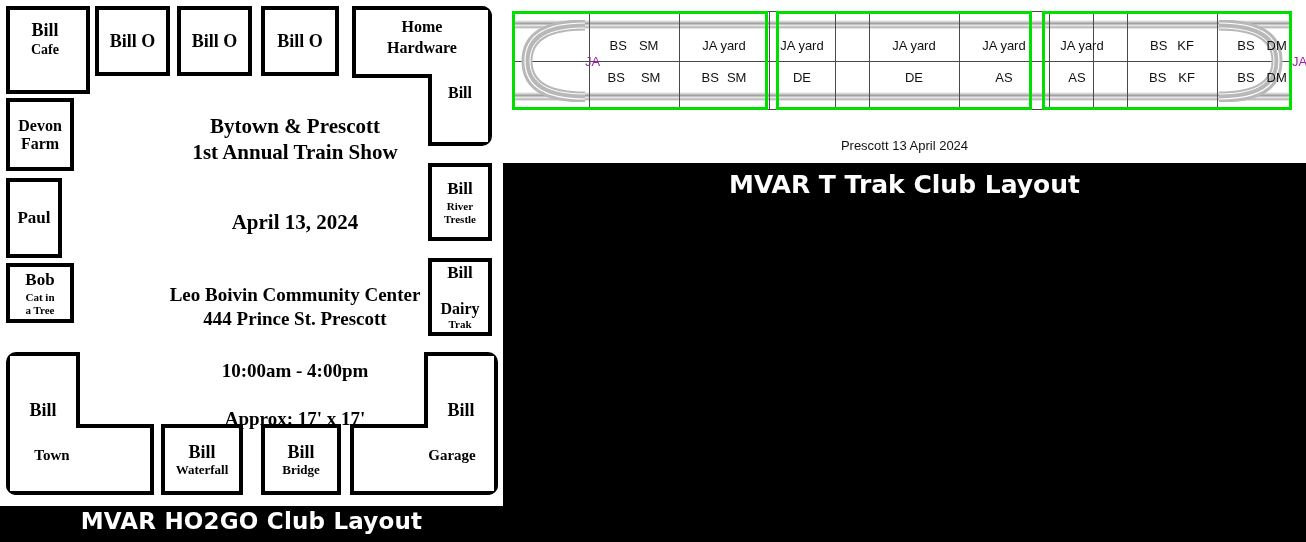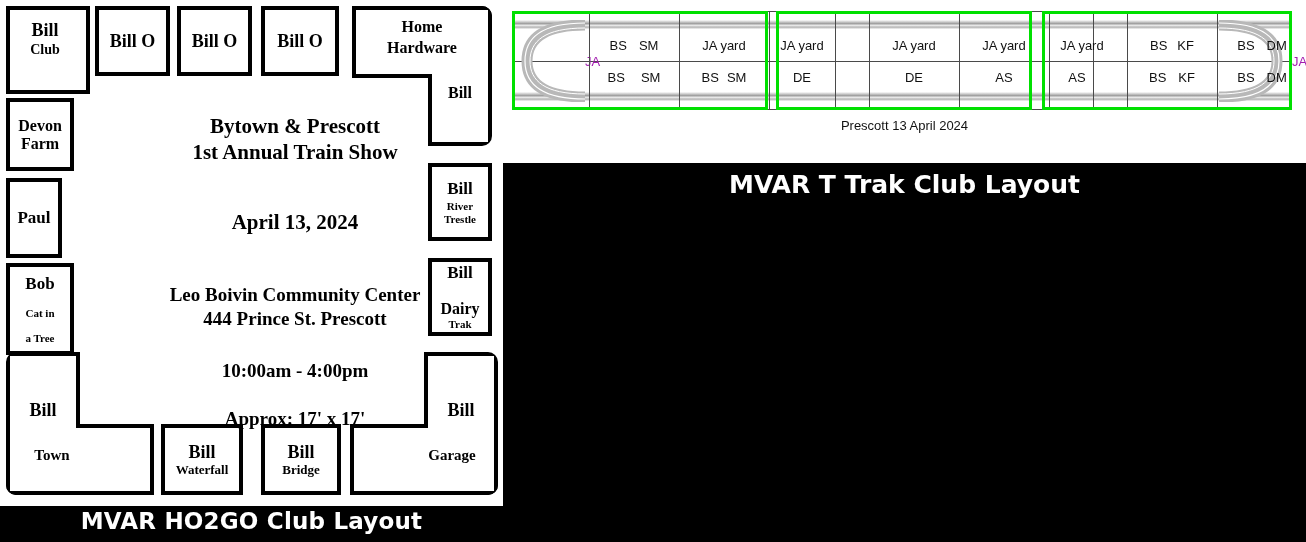--- a/index.html
+++ b/index.html
@@ -47,41 +47,41 @@
   #rail-top{top:8px;}
   #rail-bot{bottom:8px;}
   .tt-vline{position:absolute;top:0;bottom:0;width:1px;background:#4a4a4a;}
   .tt-hline{position:absolute;left:0;right:0;height:1px;background:#4a4a4a;top:49px;}
   .tt-cell{position:absolute;display:flex;align-items:center;justify-content:center;
        font-family:"Liberation Sans",sans-serif;font-size:13px;color:#111;white-space:nowrap;}
   .tt-cell .sp{display:inline-block;}
   .tt-green{position:absolute;box-sizing:border-box;border:3px solid #00e000;
        pointer-events:none;background:transparent;}
   .tt-endlbl{position:absolute;font-family:"Liberation Sans",sans-serif;font-size:13px;color:#a21caf;margin-left:44px;}
-  #ttrak-caption{position:absolute;left:503px;top:118px;width:803px;text-align:center;
+  #ttrak-caption{position:absolute;left:503px;top:138px;width:803px;text-align:center;
        font-family:"Liberation Sans",sans-serif;font-size:13px;color:#111;}
   #ttrak-caption-bar{position:absolute;left:503px;top:163px;width:803px;height:46px;background:#000;}
   #ttrak-title{position:absolute;left:503px;top:170px;width:803px;text-align:center;
        color:#fff;font-size:25px;font-weight:bold;font-family:"DejaVu Sans",sans-serif;}
 
   
   .loop{position:absolute;width:68px;height:82px;}
   .loop svg{display:block;}
 </style>
 </head>
 <body>
 
 <div id="ho2go-panel">
 
   <div class="lshape" style="left:6px;top:6px;width:84px;height:88px;">
     <div class="arm" style="left:0;top:0;width:84px;height:88px;border-radius:10px 0 0 10px;"></div>
     <div class="arm" style="left:0;top:0;width:72px;height:88px;"></div>
     <div class="patch" style="left:4px;top:4px;width:72px;height:80px;"></div>
     <div class="lbl" style="left:0;top:14px;width:78px;font-size:18px;">Bill</div>
-    <div class="lbl" style="left:0;top:36px;width:78px;font-size:14px;">Club</div>
+    <div class="lbl" style="left:0;top:36px;width:78px;font-size:14px;">Cafe</div>
   </div>
 
   <div class="mod" style="left:95px;top:6px;width:75px;height:70px;">
     <div class="t1" style="font-size:18px;">Bill O</div>
   </div>
   <div class="mod" style="left:177px;top:6px;width:75px;height:70px;">
     <div class="t1" style="font-size:18px;">Bill O</div>
   </div>
   <div class="mod" style="left:261px;top:6px;width:78px;height:70px;">
     <div class="t1" style="font-size:18px;">Bill O</div>
@@ -99,21 +99,21 @@
 
   <div class="mod" style="left:6px;top:98px;width:68px;height:73px;">
     <div class="t1" style="font-size:16px;">Devon</div>
     <div class="t1" style="font-size:16px;">Farm</div>
   </div>
 
   <div class="mod" style="left:6px;top:178px;width:56px;height:80px;">
     <div class="t1" style="font-size:17px;">Paul</div>
   </div>
 
-  <div class="mod" style="left:6px;top:263px;width:68px;height:92px;gap:12px;">
+  <div class="mod" style="left:6px;top:263px;width:68px;height:60px;">
     <div class="t1" style="font-size:17px;">Bob</div>
     <div class="t2" style="font-size:11px;margin-top:2px;">Cat in</div>
     <div class="t2" style="font-size:11px;">a Tree</div>
   </div>
 
   <div class="lshape" style="left:6px;top:352px;width:148px;height:143px;">
     <div class="arm" style="left:0;top:0;width:74px;height:143px;border-radius:10px 0 0 10px;"></div>
     <div class="arm" style="left:0;top:72px;width:148px;height:71px;border-radius:0 0 0 10px;"></div>
     <div class="patch" style="left:4px;top:4px;width:66px;height:135px;"></div>
     <div class="patch" style="left:4px;top:76px;width:140px;height:63px;"></div>

